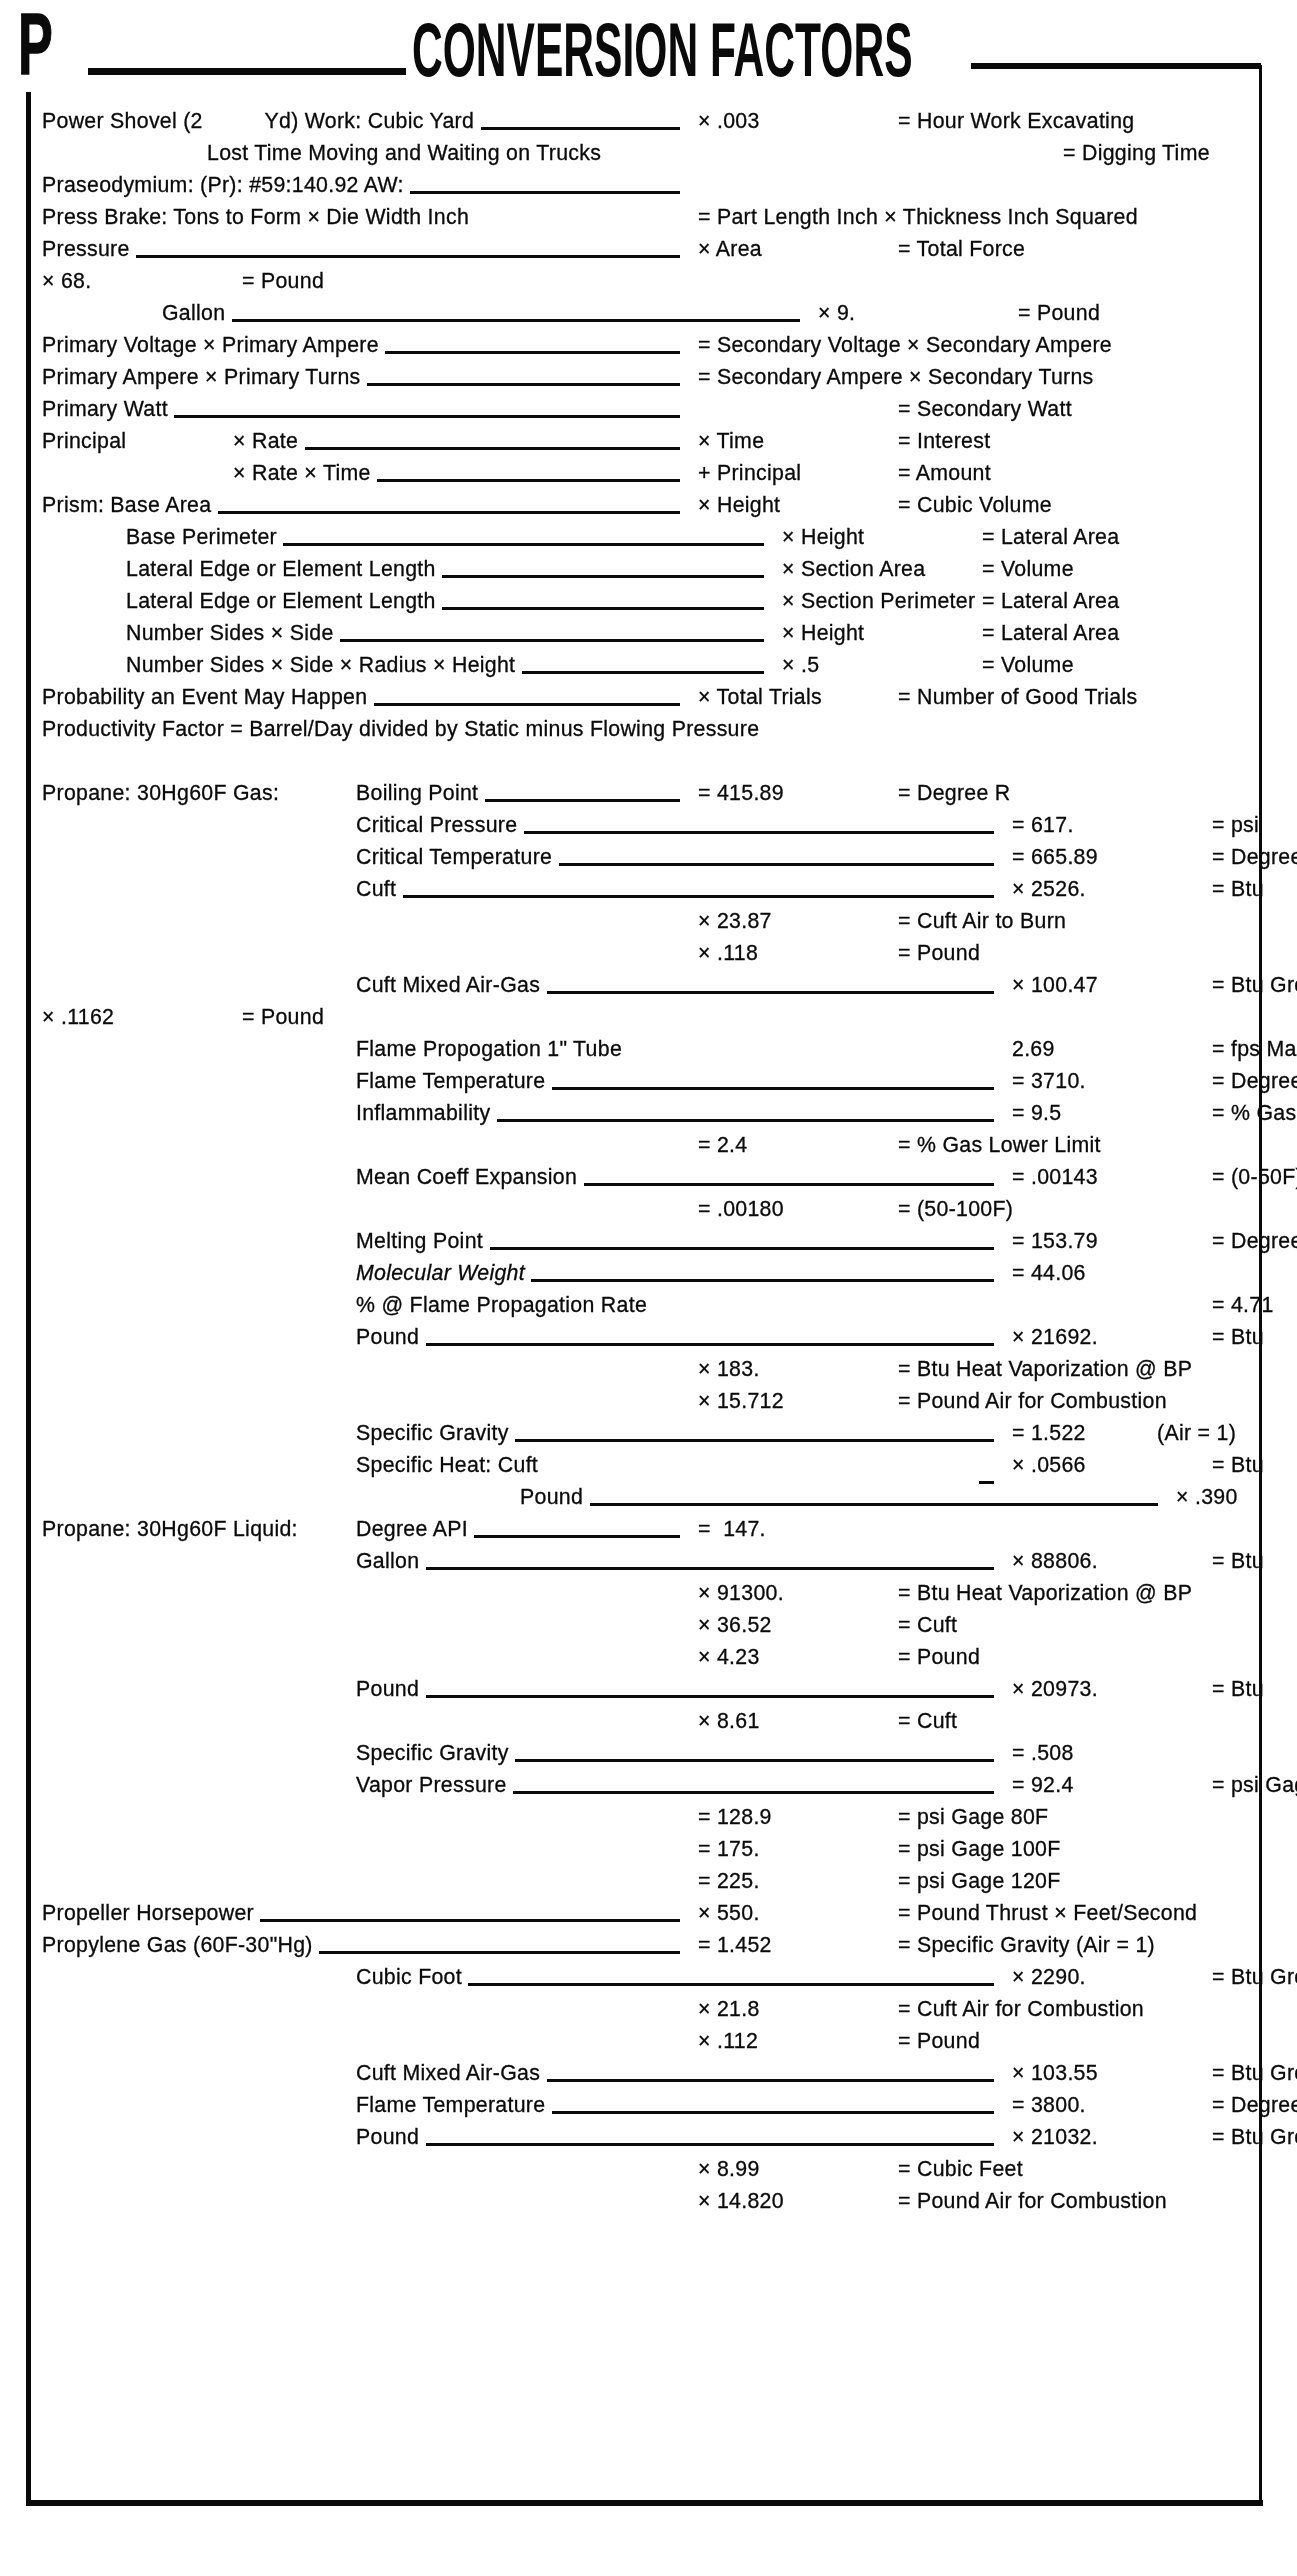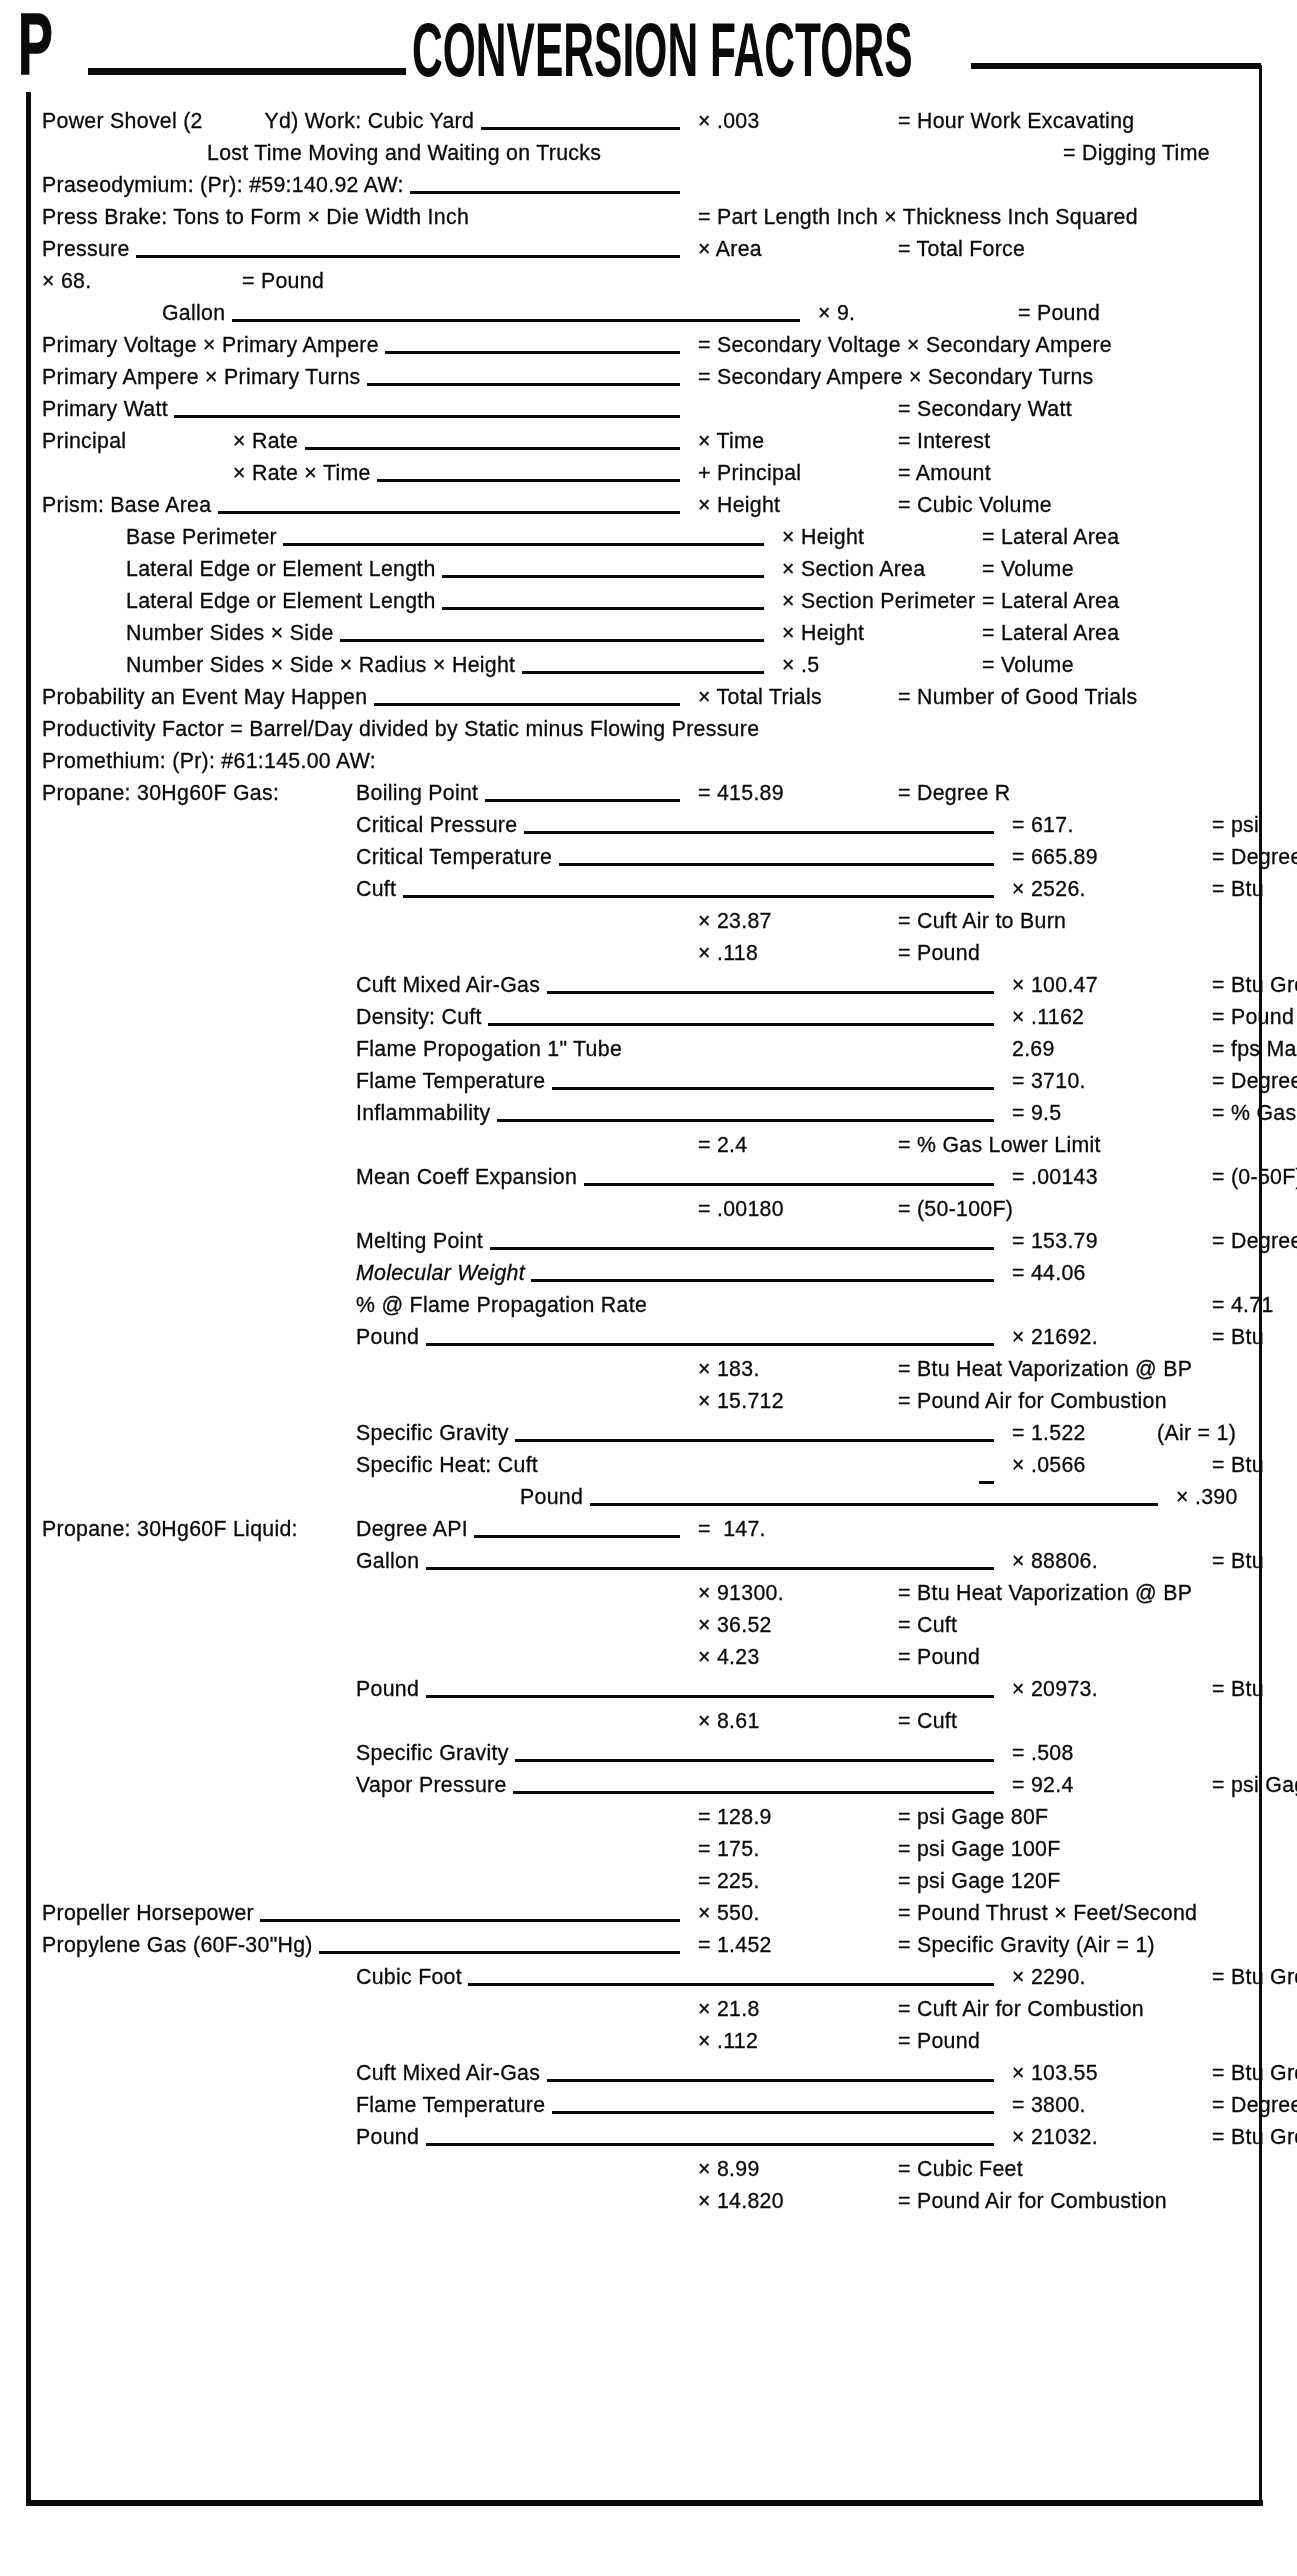--- a/index.html
+++ b/index.html
@@ -215,24 +215,20 @@
       </div>
       <div class="row">
         <span class="c1">
           <span class="lbl">Productivity Factor = Barrel/Day divided by Static minus Flowing Pressure</span>
           <span class="gap"></span>
         </span>
         <span class="c2"></span>
         <span class="c3"></span>
       </div>
       <div class="row">
-        <span class="c1">
-          <span class="lbl">Promethium: (Pr): #61:145.00 AW:</span>
-          <span class="gap"></span>
-        </span>
         <span class="c2"></span>
         <span class="c3"></span>
       </div>
       <div class="row">
         <span class="c1">
           <span class="prefix" style="width: 314px;">Propane: 30Hg60F Gas:</span>
           <span class="lbl">Boiling Point</span>
           <span class="leader"></span>
         </span>
         <span class="c2">= 415.89</span>
@@ -278,24 +274,20 @@
       </div>
       <div class="row">
         <span class="c1" style="padding-left: 314px;">
           <span class="lbl">Cuft Mixed Air-Gas</span>
           <span class="leader"></span>
         </span>
         <span class="c2">× 100.47</span>
         <span class="c3">= Btu Gross Combustion Heat</span>
       </div>
       <div class="row">
-        <span class="c1" style="padding-left: 314px;">
-          <span class="lbl">Density: Cuft</span>
-          <span class="leader"></span>
-        </span>
         <span class="c2">× .1162</span>
         <span class="c3">= Pound</span>
       </div>
       <div class="row">
         <span class="c1" style="padding-left: 314px;">
           <span class="lbl">Flame Propogation 1" Tube</span>
           <span class="gap"></span>
         </span>
         <span class="c2">2.69</span>
         <span class="c3">= fps Max Rate</span>

